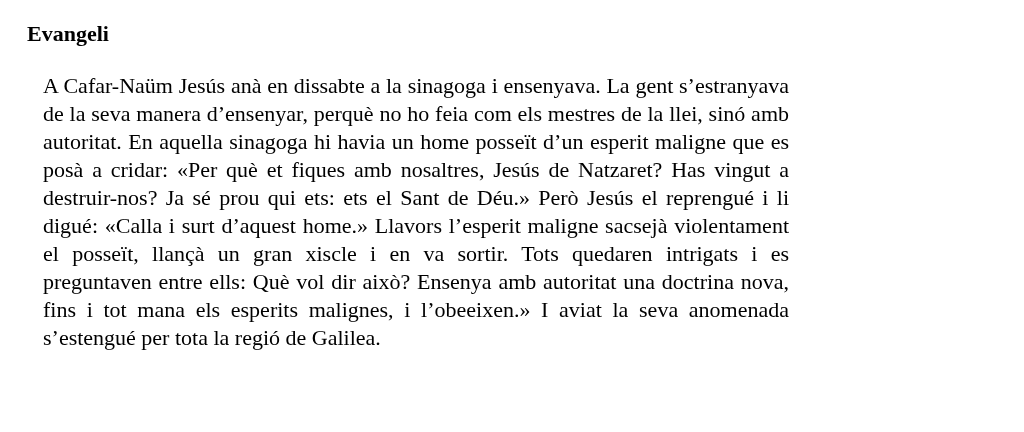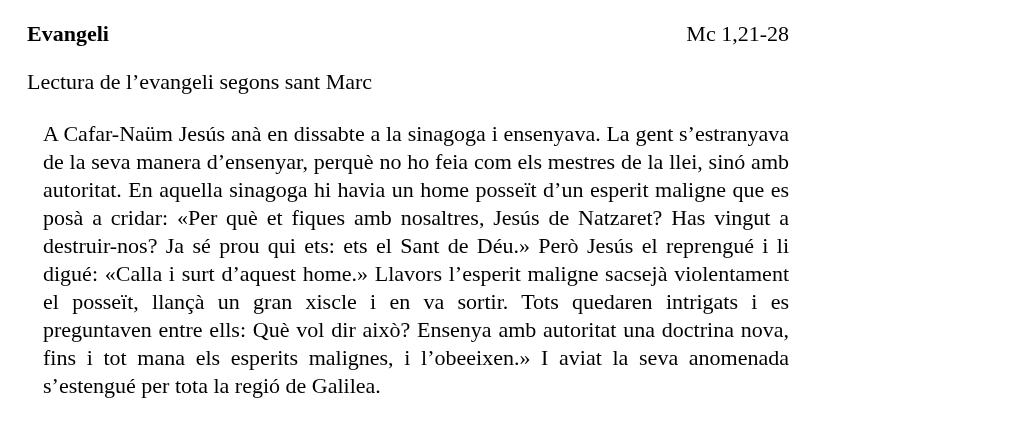--- a/index.html
+++ b/index.html
@@ -42,19 +42,17 @@
     line-height: 28px;
     text-align: justify;
   }
 </style>
 </head>
 <body>
 
 <div class="page">
   <div class="header-row">
     <h1 class="section-title">Evangeli</h1>
-    <span class="scripture-reference">Mc 1,21-28</span>
   </div>
 
-  <p class="reading-subtitle">Lectura de l’evangeli segons sant Marc</p>
 
   <p class="reading-body">A Cafar-Naüm Jesús anà en dissabte a la sinagoga i ensenyava. La gent s’estranyava de la seva manera d’ensenyar, perquè no ho feia com els mestres de la llei, sinó amb autoritat. En aquella sinagoga hi havia un home posseït d’un esperit maligne que es posà a cridar: «Per què et fiques amb nosaltres, Jesús de Natzaret? Has vingut a destruir-nos? Ja sé prou qui ets: ets el Sant de Déu.» Però Jesús el reprengué i li digué: «Calla i surt d’aquest home.» Llavors l’esperit maligne sacsejà violentament el posseït, llançà un gran xiscle i en va sortir. Tots quedaren intrigats i es preguntaven entre ells: Què vol dir això? Ensenya amb autoritat una doctrina nova, fins i tot mana els esperits malignes, i l’obeeixen.» I aviat la seva anomenada s’estengué per tota la regió de Galilea.</p>
 </div>
 
 </body></html>

